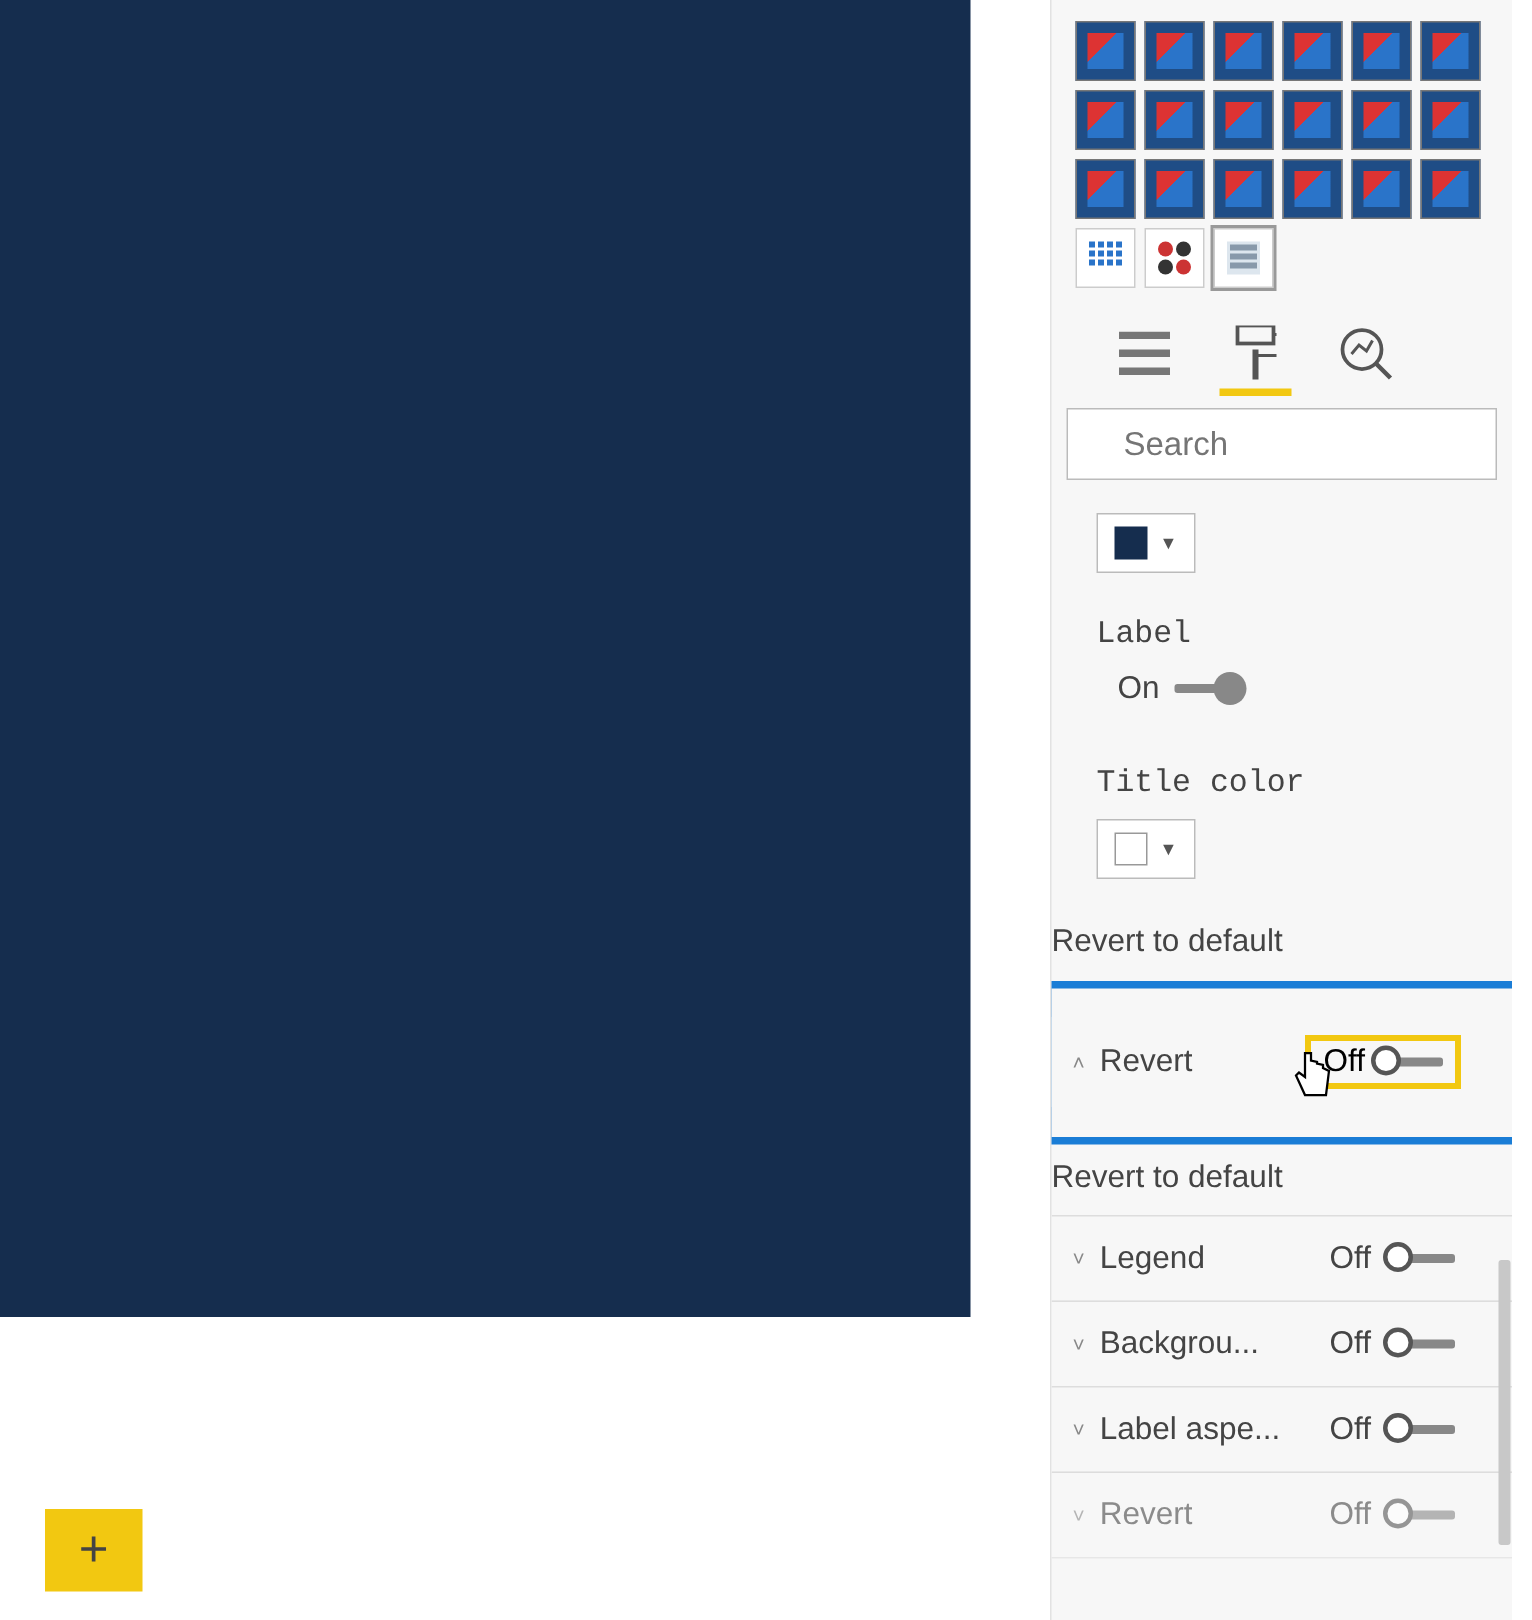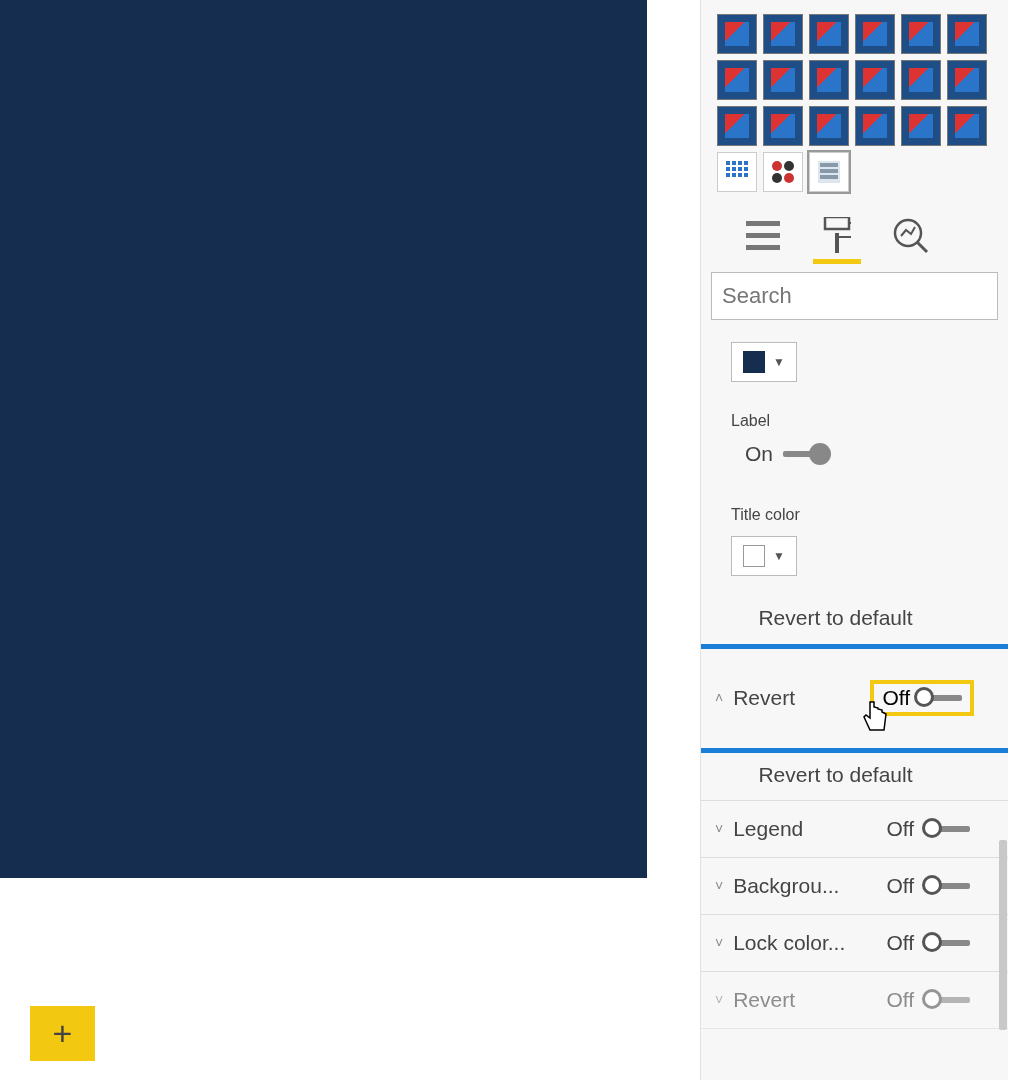--- a/index.html
+++ b/index.html
@@ -13,37 +13,37 @@
 .scroll-thumb { position: absolute; right: 1px; width: 8px; background: #c8c8c8; border-radius: 2px; }
 
 .viz-grid { padding: 14px 10px 0 16px; display: flex; flex-wrap: wrap; gap: 6px; }
 .viz-item { width: 40px; height: 40px; background: #1f4d86; border: 1px solid #777; display: flex; align-items: center; justify-content: center; }
 .viz-special { width: 40px; height: 40px; background: #fff; border: 1px solid #ccc; display: flex; align-items: center; justify-content: center; }
 
 .tabs { display: flex; justify-content: flex-start; gap: 34px; padding: 18px 0 0 42px; margin-top: 6px; }
 .tab { width: 40px; height: 40px; display: flex; align-items: center; justify-content: center; position: relative; }
 .tab.active::after { content: ""; position: absolute; bottom: -8px; left: -4px; right: -4px; height: 5px; background: #f2c811; }
 
-.search { margin: 16px 10px 0 10px; height: 48px; border: 1px solid #bbb; background: #fff; display: flex; align-items: center; padding: 0 0; }
+.search { margin: 16px 10px 0 10px; height: 48px; border: 1px solid #bbb; background: #fff; display: flex; align-items: center; padding: 0 27px; }
 .search input { border: none; outline: none; flex: 1; font-size: 22px; color: #666; background: transparent; }
 
 .props { padding: 12px 0 0 0; }
 .prop-block { padding: 10px 30px; }
-.prop-label { font-size: 16px; color: #444; margin-bottom: 12px; }
+.prop-label { font-size: 21px; color: #444; margin-bottom: 12px; font-family: Liberation Mono, monospace; }
 .color-picker { width: 66px; height: 40px; border: 1px solid #bbb; background: #fff; display: flex; align-items: center; justify-content: center; gap: 8px; padding: 0 8px; margin-bottom: 10px; }
 .swatch { width: 22px; height: 22px; }
 .chev { font-size: 12px; color: #555; }
 
 .toggle { display: flex; align-items: center; gap: 10px; font-size: 21px; color: #444; }
 .toggle-track { width: 46px; height: 6px; background: #888; border-radius: 2px; position: relative; }
 .toggle-thumb { position: absolute; top: -8px; width: 22px; height: 22px; border-radius: 50%; background: #888; }
 .toggle-thumb.on { right: -2px; }
 .toggle-thumb.off { left: -2px; background: #fff; border: 3px solid #555; width: 20px; height: 20px; }
 
-.revert { text-align: center; padding: 10px 38px 14px 0; font-size: 21px; color: #444; }
+.revert { text-align: left; padding: 10px 38px 14px 0; font-size: 21px; color: #444; }
 
 .section { border-top: 1px solid #ddd; border-bottom: 1px solid #ddd; display: flex; align-items: center; justify-content: space-between; padding: 16px 38px 16px 14px; background: #f7f7f7; margin-top: -1px; min-height: 58px; }
 .section-label { display: flex; align-items: center; gap: 10px; font-size: 21px; color: #444; white-space: nowrap; overflow: hidden; text-overflow: ellipsis; max-width: 160px; }
 .chev-exp { font-size: 14px; color: #888; }
 
 .highlight-box { border: 5px solid #1a7dd6; margin: 0 -5px; padding: 20px 0; }
 .highlight-inner { outline: 4px solid #f2c811; display: flex; align-items: center; gap: 6px; padding: 2px 8px; }
 
 .cursor-hand { position: absolute; pointer-events: none; z-index: 999; }
 
@@ -251,21 +251,21 @@
         <span>Off</span>
         <div class="toggle-track">
             <div class="toggle-thumb off"></div>
           </div>
       </div>
     </div>
 
     <div class="section">
       <div class="section-label">
         <span class="chev-exp">˅</span>
-        <span>Lock color...</span>
+        <span>Label aspe...</span>
       </div>
       <div class="toggle">
         <span>Off</span>
         <div class="toggle-track">
             <div class="toggle-thumb off"></div>
           </div>
       </div>
     </div>
 
     <div class="section" style="opacity:0.6;">

